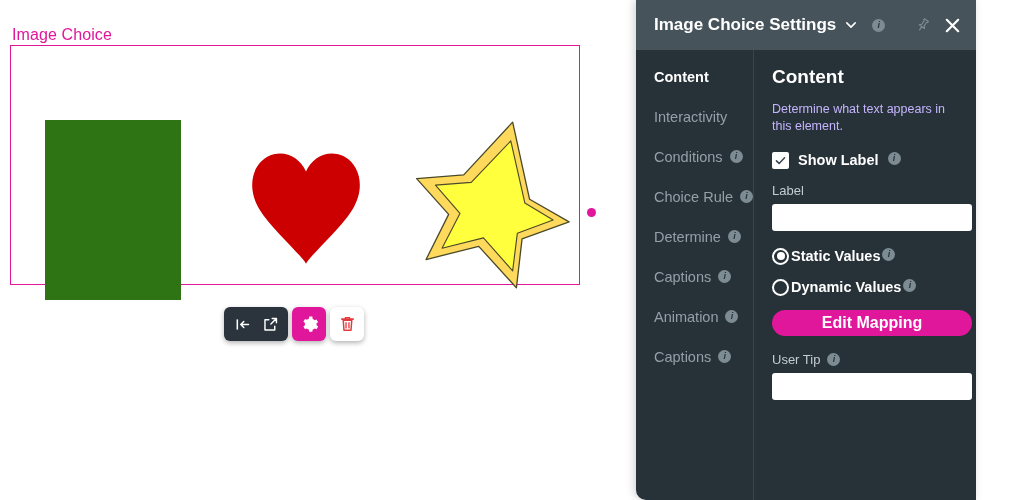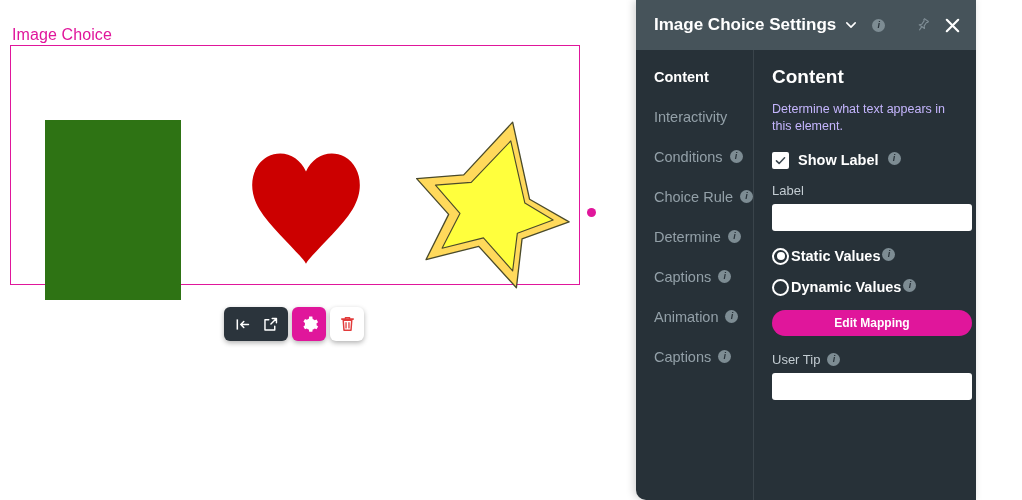--- a/index.html
+++ b/index.html
@@ -287,21 +287,21 @@
     border-radius: 50%;
     background: #ffffff;
   }
   #btn-edit-mapping {
     width: 200px;
     height: 26px;
     background: #e0169b;
     border: none;
     border-radius: 13px;
     color: #ffffff;
-    font-size: 12px;
+    font-size: 16px;
     font-weight: bold;
     font-family: "Liberation Sans", sans-serif;
     cursor: pointer;
     margin-bottom: 16px;
     display: block;
     padding: 0;
   }
 </style>
 </head>
 <body>

